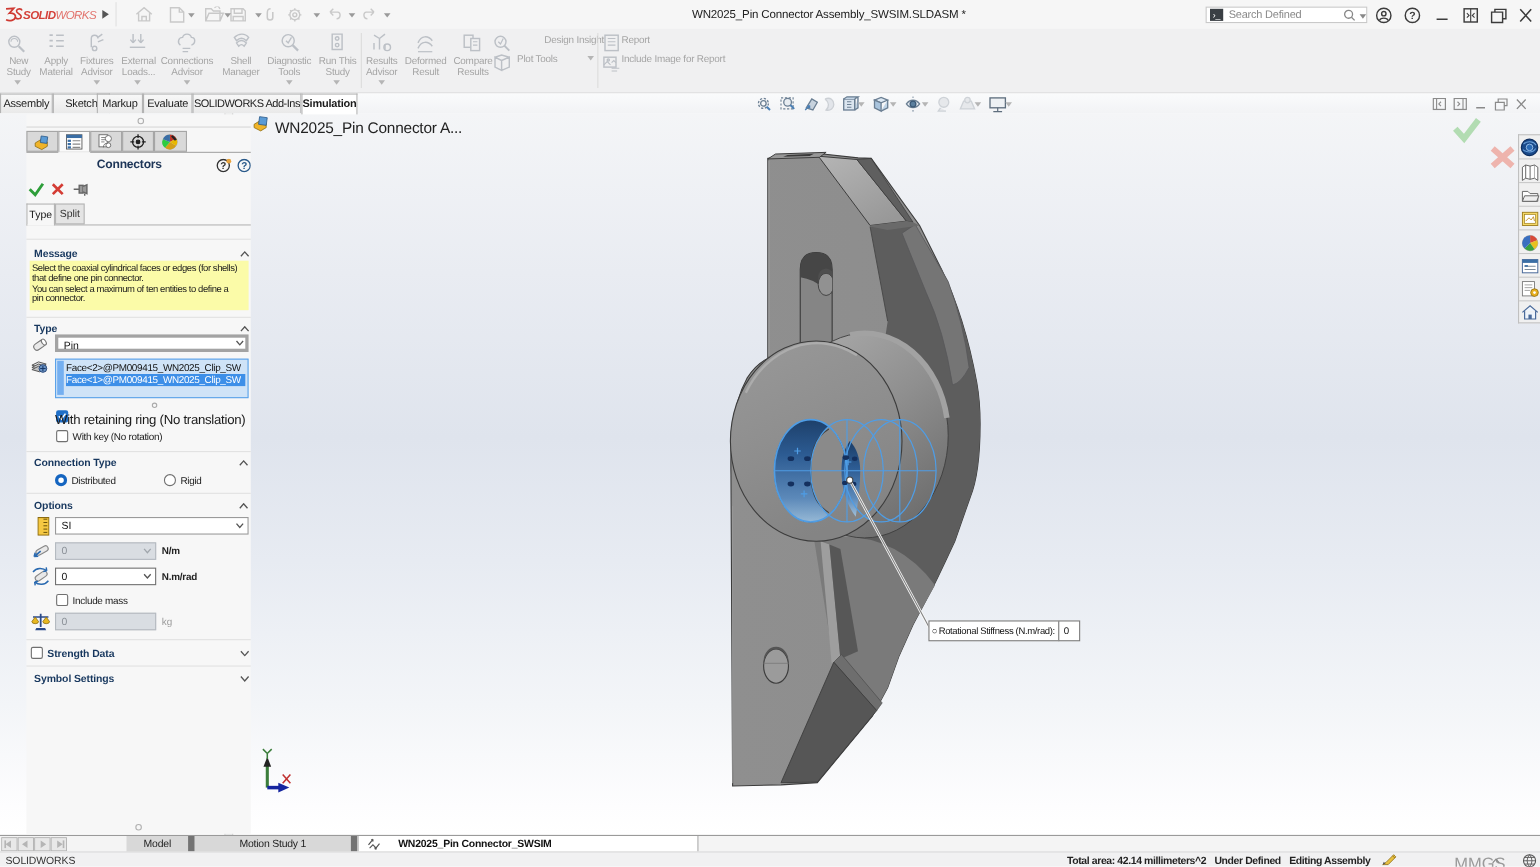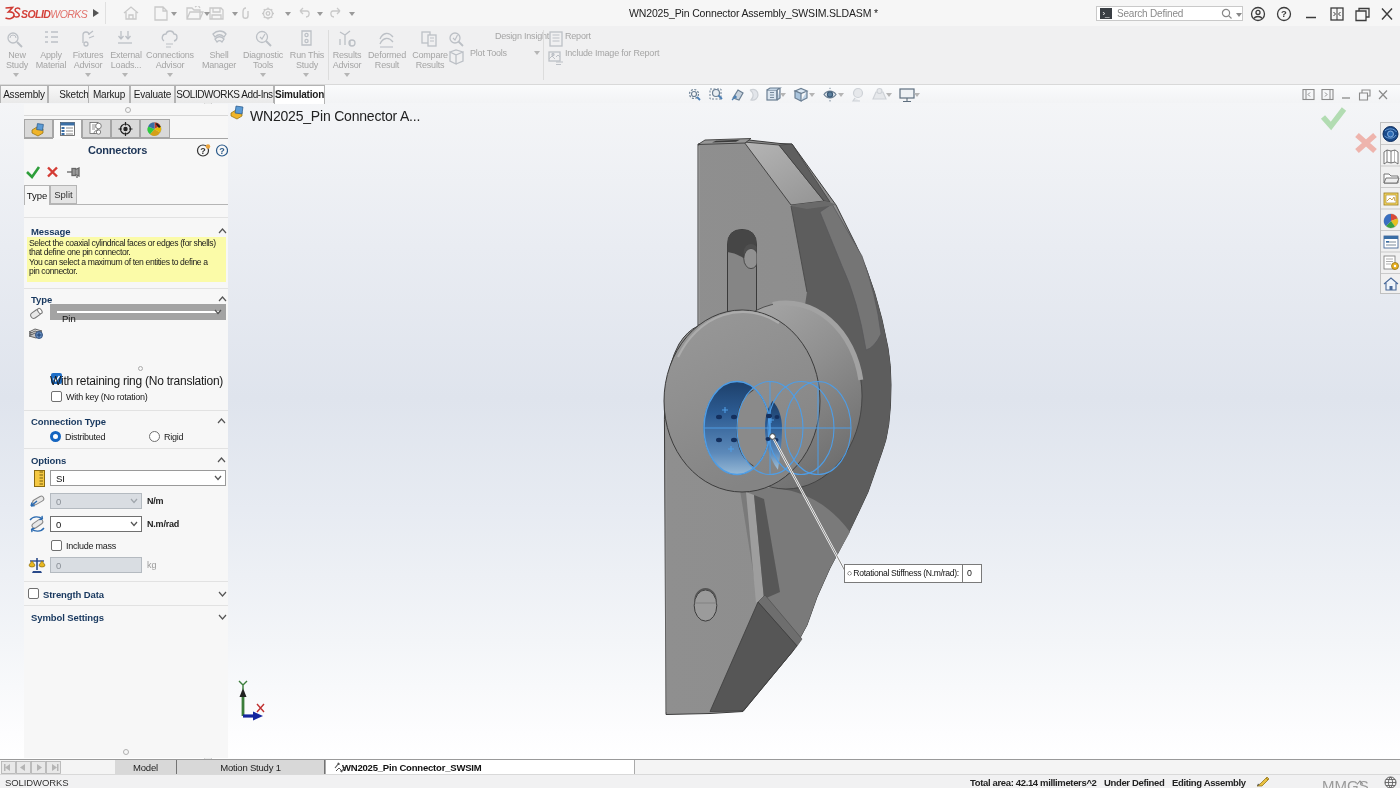--- a/index.html
+++ b/index.html
@@ -21,21 +21,21 @@
 
 #viewport { position:absolute; left:0; top:103px; width:1400px; height:656px;
   background:linear-gradient(#f4f5f7 0%, #e9ecf2 22%, #dfe4ed 45%, #e7ebf2 62%, #f3f5f8 82%, #fdfdfe 96%, #ffffff 100%); }
 #panel { position:absolute; left:0; top:104px; width:204px; height:654px; background:#f7f7f7; font-size:9px; color:#1a1a1a;margin-left:24px; }
 #splitbar { position:absolute; left:204px; top:103px; width:8px; height:656px; background:#eceded; border-left:1px solid #d8d8d8; border-right:1px solid #cfcfcf; }
 .sechdr { font-weight:bold; color:#17375e; font-size:9.5px; letter-spacing:-0.1px; }
 .divid { position:absolute; left:0; width:204px; height:1px; background:#e2e2e2; }
 
 #bottabs { position:absolute; left:0; top:759px; width:1400px; height:15px; background:#f4f4f4; border-top:1px solid #9a9a9a;}
 #statusbar { position:absolute; left:0; top:774px; width:1400px; height:14px; background:#f1f1f2; border-top:1px solid #d9d9d9; font-size:9.5px; color:#333; }
-.btab { position:absolute; top:0; height:15px; font-size:9.5px; color:#222; text-align:center; line-height:15px; background:#d8d8d8; border-right:1px solid #737373; letter-spacing:-0.2px;}
+.btab { position:absolute; top:0; height:15px; font-size:9.5px; color:#222; text-align:center; line-height:15px; background:#d8d8d8; border-right:6px solid #737373; letter-spacing:-0.2px;}
 </style>
 </head>
 <body>
 <div id="app">
   <div id="titlebar">
 
     <svg class="abs" style="left:4px;top:3px" width="18" height="20" viewBox="0 0 18 20">
       <path d="M1.5 5 L8.5 4.5 L4.5 9 C8 8.5 10.5 10 10 12.5 C9.5 15.5 5 16.5 1.5 15" stroke="#cf3a32" stroke-width="1.6" fill="none"></path>
       <path d="M16 6.5 C15.5 4.5 11.5 4.5 11 6.8 C10.5 9.2 15.8 9.8 15.3 12.3 C14.8 14.6 10.8 14.6 10 12.8" stroke="#cf3a32" stroke-width="1.5" fill="none"></path>
     </svg>
@@ -566,34 +566,39 @@
     <div class="sechdr abs" style="left:7px;top:190px">Type</div>
     <svg class="abs" style="left:194px;top:192px" width="9" height="6">
         <path d="M1 5 L4.5 1 L8 5" stroke="#555" fill="none" stroke-width="1.2"></path>
       </svg>
     <svg class="abs" style="left:4px;top:201px" width="18" height="16" viewBox="0 0 18 16">
         <g transform="rotate(-35 9 8)">
           <rect x="2" y="5" width="11" height="6" rx="3" fill="#e8e8e8" stroke="#777" stroke-width="1"></rect>
           <ellipse cx="12.5" cy="8" rx="1.8" ry="3" fill="#fff" stroke="#777" stroke-width="1"></ellipse>
         </g>
       </svg>
-    <div class="abs" style="left:26px;top:200px;width:176px;height:16px;background:#fff;border:7px solid #a3a3a3;font-size:9.5px;color:#111;line-height:15px;padding-left:5px">Pin</div>
+    <div class="abs" style="left:26px;top:200px;width:176px;height:16px;background:#fff;border:3px solid #a3a3a3;font-size:9.5px;color:#111;line-height:15px;padding-left:5px">Pin</div>
     <svg class="abs" style="left:190px;top:205px" width="8" height="6">
         <path d="M1 1 L4 4.5 L7 1" stroke="#555" fill="none" stroke-width="1.2"></path>
       </svg>
 
     <svg class="abs" style="left:3px;top:222px" width="20" height="18" viewBox="0 0 20 18">
         <g stroke="#555" stroke-width="0.9">
           <path d="M2 6 L8 3 L15 5 L9 8 Z" fill="#e0e0e0"></path>
           <path d="M2 8 L8 5 L15 7 L9 10 Z" fill="#d0d0d0"></path>
           <path d="M2 10 L8 7 L15 9 L9 12 Z" fill="#c4c4c4"></path>
           <circle cx="12" cy="9" r="3.5" fill="#6b93c4" stroke="#2a4a7a"></circle>
           <path d="M12 6.5 V11.5 M9.5 9 H14.5" stroke="#1a3a6a" stroke-width="1"></path>
         </g>
       </svg>
+    <div class="abs" style="left:26px;top:222px;width:176px;height:36px;background:#cfe3f7;border:1.5px solid #5ba2e8">
+      <div class="abs" style="left:1px;top:1px;width:6px;height:31px;background:#74aff0"></div>
+      <div class="abs" style="left:9px;top:1.5px;width:163px;height:11px;font-size:9px;color:#111;letter-spacing:-0.3px;white-space:nowrap">Face&lt;2&gt;@PM009415_WN2025_Clip_SW</div>
+      <div class="abs" style="left:9px;top:12.5px;width:163px;height:11px;background:#3d8fe8;font-size:9px;color:#fff;letter-spacing:-0.3px;white-space:nowrap">Face&lt;1&gt;@PM009415_WN2025_Clip_SW</div>
+    </div>
     <div class="abs" style="left:114px;top:262px;width:5px;height:5px;border:1px solid #aaa;border-radius:50%"></div>
 
     <div class="abs" style="left:27px;top:248px;"></div>
     <div class="abs" style="left:27px;top:269px;width:11px;height:11px;background:#1f6fc8;border-radius:2px"></div>
     <svg class="abs" style="left:28px;top:270px" width="9" height="9">
         <path d="M1.5 4.5 L3.8 7 L7.5 2" stroke="#fff" stroke-width="1.4" fill="none"></path>
       </svg>
     <div class="abs" style="left:26px;top:270px;font-size:12px;letter-spacing:-0.25px">With retaining ring (No translation)</div>
     <div class="abs" style="left:27px;top:287px;width:11px;height:11px;background:#fff;border:1px solid #707070;border-radius:2px"></div>
     <div class="abs" style="left:42px;top:288px;font-size:9px;letter-spacing:-0.25px">With key (No rotation)</div>
@@ -692,21 +697,21 @@
           <rect x="56" y="3" width="1.5" height="7"></rect>
       </g>
     </svg>
     <div class="btab" style="left:115px;width:62px">Model</div>
     <div class="btab" style="left:177px;width:148px">Motion Study 1</div>
     <div class="abs" style="left:325px;top:0;width:310px;height:15px;background:#fff;border-right:1px solid #aaa;border-left:1px solid #aaa;font-size:9.5px;font-weight:bold;color:#111;line-height:15px;letter-spacing:-0.2px">
       <svg class="abs" style="left:8px;top:2px" width="12" height="11" viewBox="0 0 12 11">
           <path d="M1 6 L5 1 M5 1 L3.5 1.5 M5 1 L5 3 M11 5 L7 10 M7 10 L8.5 9.5 M7 10 L7 8" stroke="#555" fill="none" stroke-width="1.1"></path>
           <path d="M2 9 L5 6 L8 9" stroke="#555" fill="none" stroke-width="1"></path>
         </svg>
-      <span style="margin-left:16px">WN2025_Pin Connector_SWSIM</span>
+      <span style="margin-left:36px">WN2025_Pin Connector_SWSIM</span>
     </div>
   </div>
   <div id="statusbar">
     <div class="abs" style="left:5px;top:2px;font-size:9.5px;color:#333;letter-spacing:-0.1px">SOLIDWORKS</div>
     <div class="abs" style="left:970px;top:2px;font-size:9.5px;color:#222;font-weight:bold;letter-spacing:-0.35px">Total area: 42.14 millimeters^2</div>
     <div class="abs" style="left:1104px;top:2px;font-size:9.5px;color:#222;font-weight:bold;letter-spacing:-0.35px">Under Defined</div>
     <div class="abs" style="left:1172px;top:2px;font-size:9.5px;color:#222;font-weight:bold;letter-spacing:-0.35px">Editing Assembly</div>
     <svg class="abs" style="left:1256px;top:1px" width="16" height="12" viewBox="0 0 16 12">
         <path d="M1 10 L6 10 L13 3 L11 1 L4 8 Z" fill="#e8c040" stroke="#8a6a10" stroke-width="0.7"></path>
         <path d="M10 2 L12 4" stroke="#8a6a10" stroke-width="0.7"></path>

